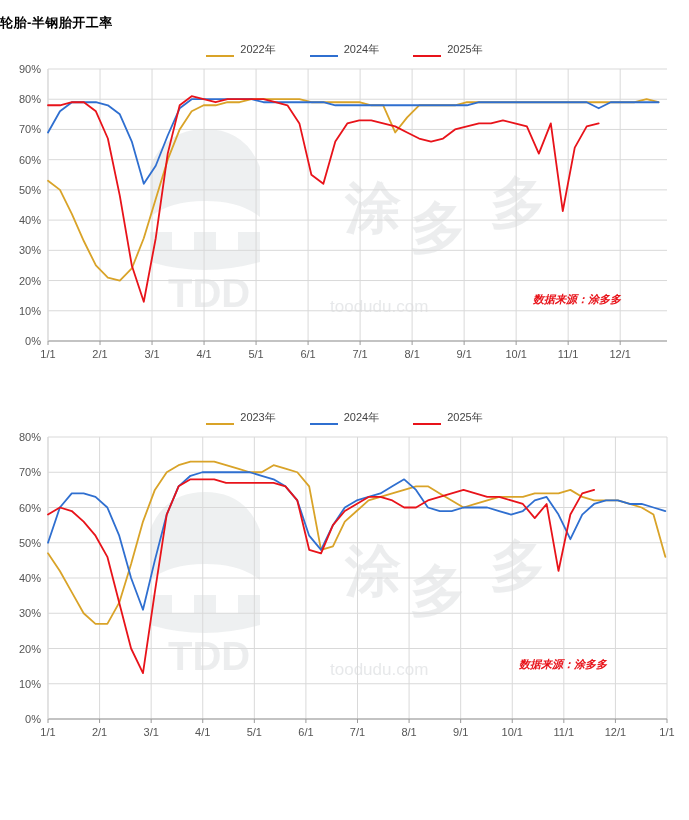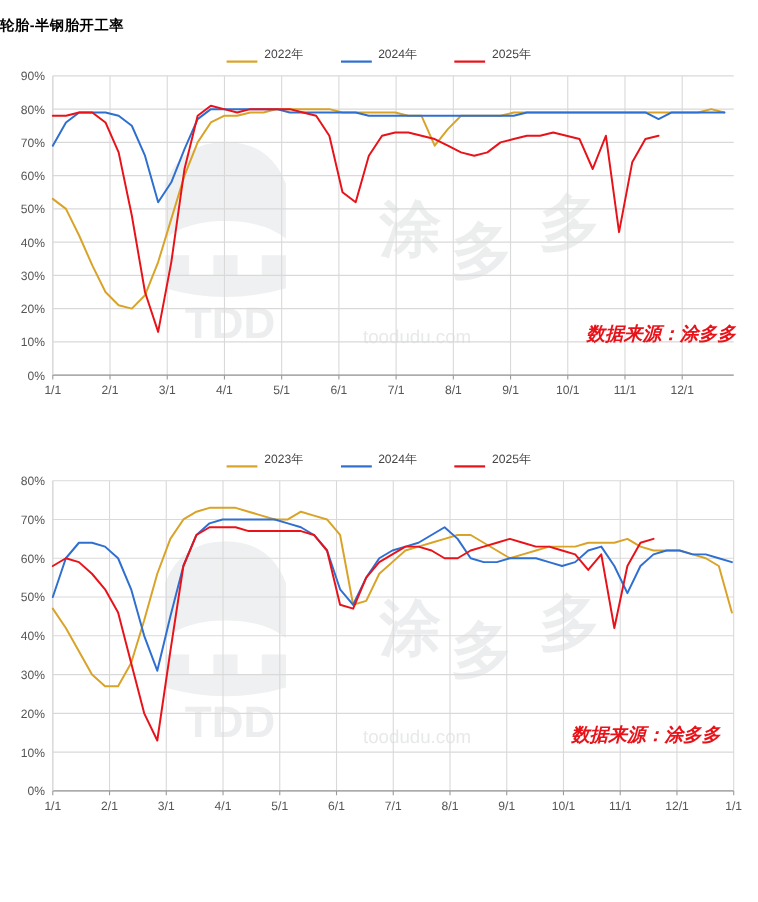--- a/index.html
+++ b/index.html
@@ -45,21 +45,21 @@
     font-weight:bold;
     fill:#e9ebec;
   }
   .wm-sub{
     font-family:"Liberation Sans", sans-serif;
     font-size:17px;
     fill:#e3e5e7;
   }
   .source-note{
     position:absolute;
-    font-size:17px;
+    font-size:11px;
     font-weight:bold;
     font-style:italic;
     color:#e8131a;
     white-space:nowrap;
   }
   .axis-text{font-family:"Liberation Sans", sans-serif;font-size:11px;fill:#555;}
 </style>
 </head>
 <body>
 

